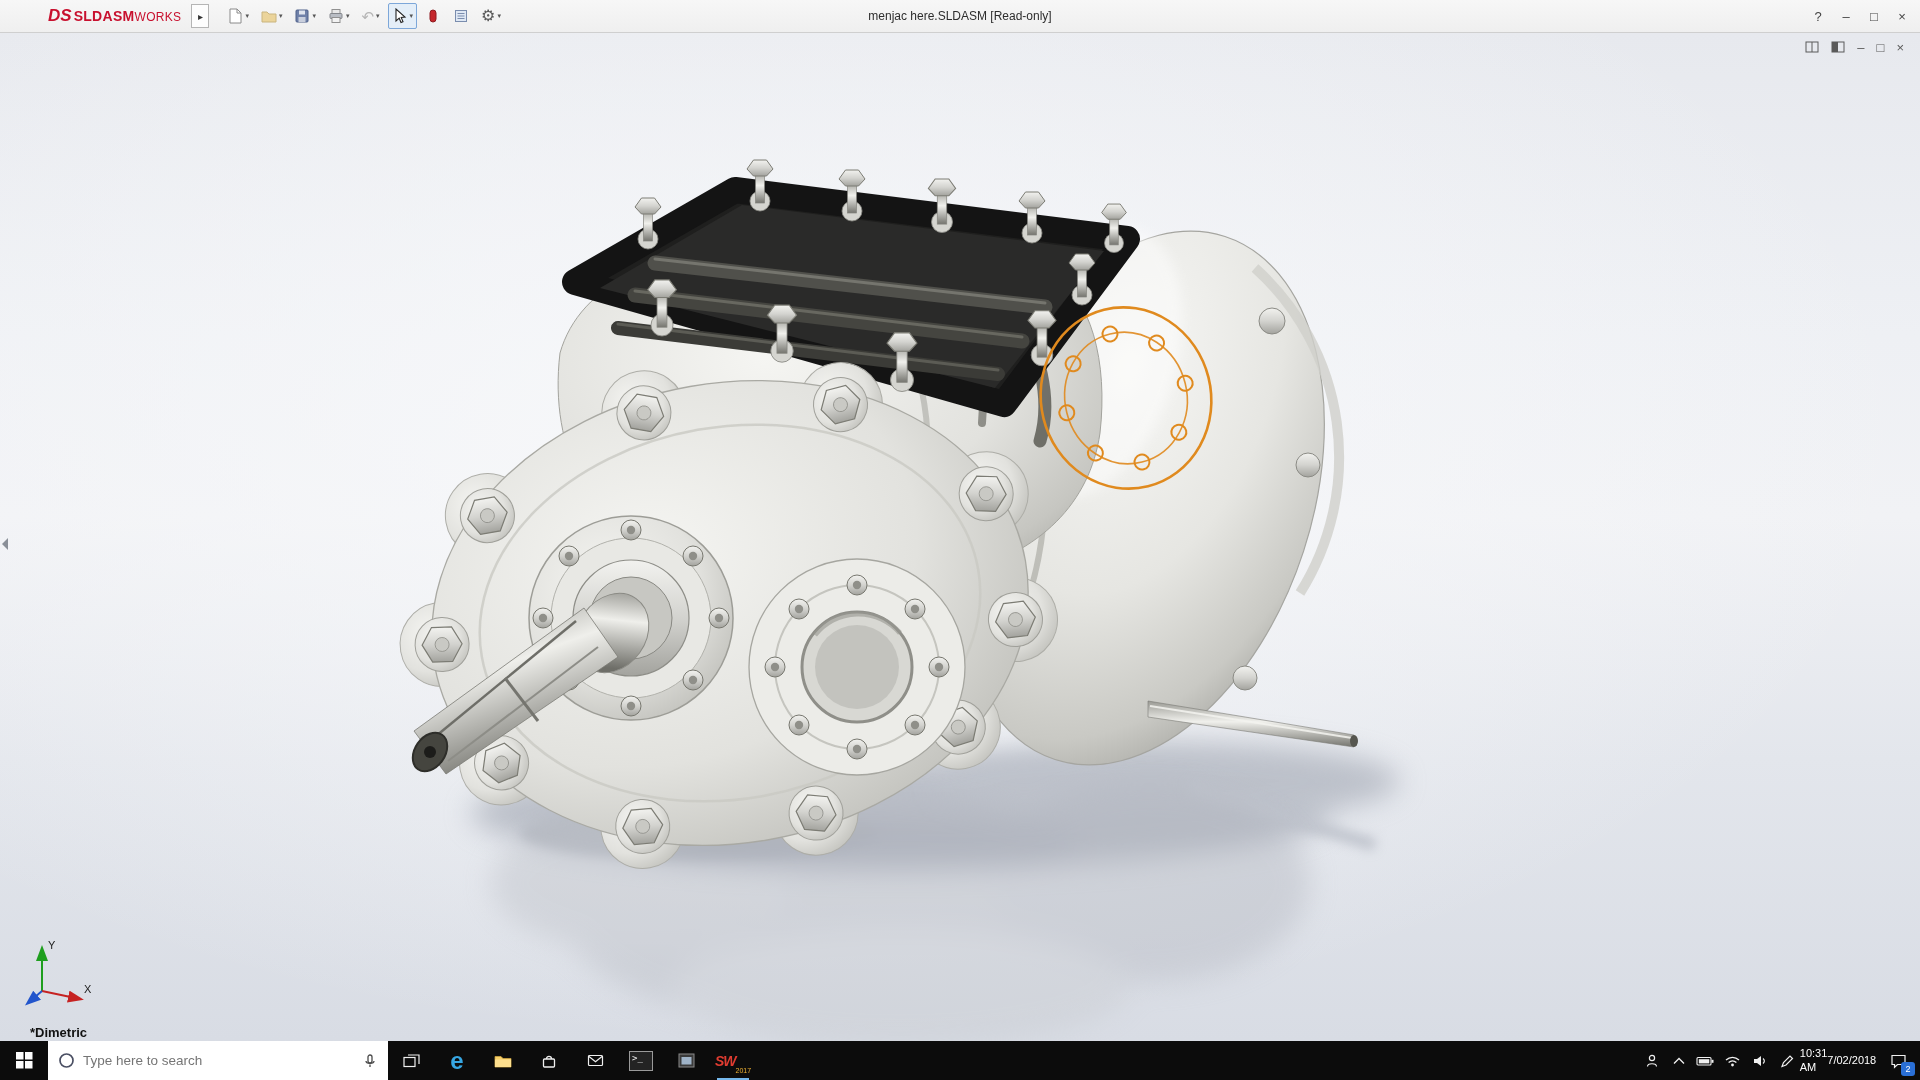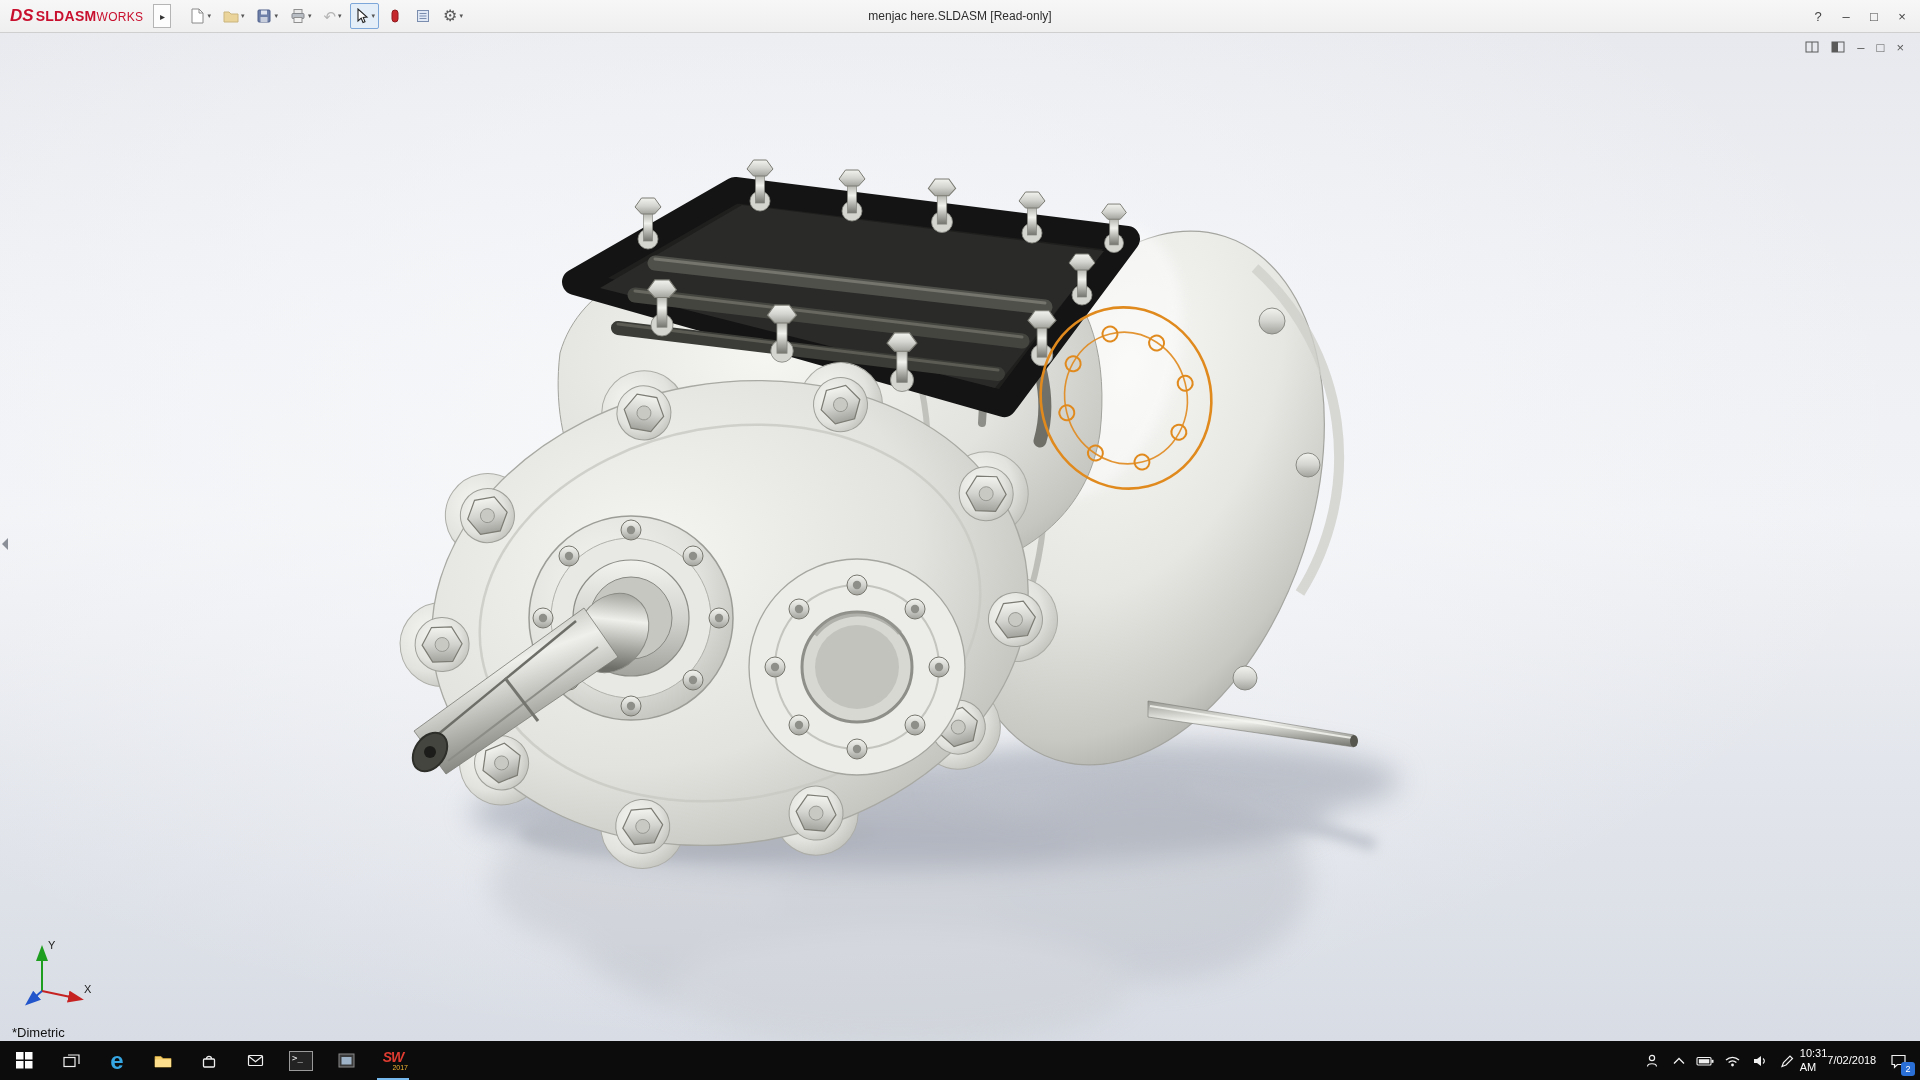--- a/index.html
+++ b/index.html
@@ -1,51 +1,51 @@
 <!DOCTYPE html>
 <html><head>
 <meta charset="utf-8">
 <style>
   * { box-sizing: border-box; margin: 0; padding: 0; }
   html,body { width:1920px; height:1080px; overflow:hidden; font-family:"Liberation Sans", sans-serif; background:#fff; user-select:none; }
   
   .titlebar { position:absolute; top:0; left:0; width:1920px; height:33px; background:linear-gradient(#f7f7f7,#efefef); border-bottom:1px solid #cfcfcf; display:flex; align-items:center; padding-left:10px; }
   .logo { display:flex; align-items:baseline; margin-right:10px; }
-  .logo .mark { color:#c8102e; font-weight:bold; font-style:italic; font-size:17px; margin-right:2px; }
+  .logo .mark { color:#c8102e; font-weight:bold; font-style:italic; font-size:17px; margin-right:2px;margin-left:38px; }
   .logo .bold { color:#c8102e; font-weight:bold; font-size:14px; letter-spacing:.3px; }
   .logo .light { color:#c8102e; font-weight:400; font-size:12px; letter-spacing:.3px; }
   .flyout-btn { width:18px; height:24px; border:1px solid #b5b5b5; background:#fdfdfd; display:flex; align-items:center; justify-content:center; font-size:10px; color:#333; margin-right:14px; }
   .tb-btn { height:26px; display:flex; align-items:center; justify-content:center; padding:0 3px; margin-right:4px; border:1px solid transparent; }
   .tb-btn.active { border:1px solid #7da7d9; background:#e4eef8; border-radius:2px; }
   .caret { font-size:7px; color:#555; margin-left:2px; }
   .glyph-undo { font-size:15px; color:#b5b5b5; line-height:1; }
   .glyph-gear { font-size:16px; color:#5a5a5a; line-height:1; }
   .tb-title { position:absolute; left:50%; top:50%; transform:translate(-50%,-50%); font-size:12px; color:#2d2d2d; white-space:nowrap; }
   .win-controls { position:absolute; right:4px; top:0; height:33px; display:flex; align-items:center; }
   .win-controls .wc { width:28px; height:33px; display:flex; align-items:center; justify-content:center; font-size:13px; color:#444; }
   
   .viewport { position:absolute; top:33px; left:0; width:1920px; height:1008px;
     background:linear-gradient(180deg,#e7e9ee 0%, #eef0f4 30%, #f1f2f5 48%, #e3e6ec 72%, #d8dce4 100%); overflow:hidden; }
   .scene { position:absolute; top:0; left:0; }
   .doc-controls { position:absolute; top:7px; right:16px; display:flex; align-items:center; gap:12px; color:#5a5a5a; }
   .doc-controls .dc-glyph { font-size:13px; line-height:1; }
   .left-tab { position:absolute; left:0; top:498px; width:10px; height:26px; display:flex; align-items:center; }
-  .view-label { position:absolute; left:12px; bottom:1px; font-size:13px; color:#111; }
+  .view-label { position:absolute; left:30px; bottom:1px; font-size:13px; color:#111;font-weight:bold; }
   .triad { position:absolute; left:14px; bottom:24px; }
   
   .taskbar { position:absolute; bottom:0; left:0; width:1920px; height:39px; background:#0c0c0c; display:flex; align-items:stretch; color:#f5f5f5; }
   .tb-start { width:48px; display:flex; align-items:center; justify-content:center; }
   .search { width:340px; background:#ffffff; display:flex; align-items:center; padding:0 10px; gap:8px; }
   .search-input { flex:1; border:none; outline:none; background:transparent; font-size:13.5px; color:#5f5f5f; font-family:"Liberation Sans",sans-serif; }
   .apps { display:flex; }
   .app { width:46px; display:flex; align-items:center; justify-content:center; position:relative; }
   .cmd-tile { width:24px; height:20px; background:#232323; border:1px solid #9a9a9a; display:flex; align-items:flex-start; justify-content:flex-start; padding:2px; }
   .cmd-tile span { font-family:"DejaVu Sans Mono",monospace; font-size:9px; color:#eee; line-height:1; }
   .edge-e { font-size:24px; font-weight:bold; color:#37a7e3; line-height:1; }
-  .sw-tile { position:relative; width:30px; height:26px; display:flex; flex-direction:column; align-items:center; justify-content:center; }
+  .sw-tile { position:relative; width:30px; height:26px; display:flex; flex-direction:row; align-items:center; justify-content:center; }
   .sw-letters { color:#e03c31; font-weight:bold; font-style:italic; font-size:14px; line-height:1; letter-spacing:-1px; }
   .sw-year { color:#f0b232; font-size:7px; line-height:1; align-self:flex-end; }
   .app-underline { position:absolute; bottom:0; left:7px; right:7px; height:2.5px; background:#76b9ed; }
   .tray { margin-left:auto; display:flex; align-items:stretch; }
   .tray-icon { width:27px; display:flex; align-items:center; justify-content:center; }
   .clock { width:76px; display:flex; flex-direction:row; align-items:center; justify-content:center; font-size:11px; line-height:1.25; color:#fff; }
   .notif { width:44px; position:relative; display:flex; align-items:center; justify-content:center; }
   .badge { position:absolute; right:5px; bottom:4px; min-width:14px; height:14px; background:#2a6fd6; border-radius:3px; color:#fff; font-size:9px; display:flex; align-items:center; justify-content:center; padding:0 2px; }
 </style>
 </head>
@@ -380,20 +380,31 @@
 
 <div class="taskbar">
   <div class="tb-start">
     <svg width="17" height="17">
       <rect x="0" y="0" width="7.5" height="7.5" fill="#fdfdfd"></rect>
         <rect x="9" y="0" width="7.5" height="7.5" fill="#fdfdfd"></rect>
       <rect x="0" y="9" width="7.5" height="7.5" fill="#fdfdfd"></rect>
         <rect x="9" y="9" width="7.5" height="7.5" fill="#fdfdfd"></rect>
     </svg>
   </div>
+  <div class="search">
+    <svg width="17" height="17">
+        <circle cx="8.5" cy="8.5" r="6.5" stroke="#4a4f63" stroke-width="1.7" fill="none"></circle>
+      </svg>
+    <input class="search-input" readonly="" placeholder="Type here to search" style="">
+    <svg width="16" height="16">
+        <rect x="6" y="2" width="4" height="8" rx="2" fill="none" stroke="#4a4a4a" stroke-width="1.3"></rect>
+        <path d="M4,8 C4,11.2 12,11.2 12,8" fill="none" stroke="#4a4a4a" stroke-width="1.3"></path>
+        <line x1="8" y1="11.5" x2="8" y2="14" stroke="#4a4a4a" stroke-width="1.3"></line>
+      </svg>
+  </div>
   <div class="apps">
     <div class="app">
       <svg width="17" height="16">
           <rect x="1" y="4.5" width="11" height="9" fill="none" stroke="#f0f0f0" stroke-width="1.2"></rect>
           <path d="M5,2 h11 v9" fill="none" stroke="#f0f0f0" stroke-width="1.2"></path>
         </svg>
     </div>
     <div class="app">
       <span class="edge-e">e</span>
     </div>

